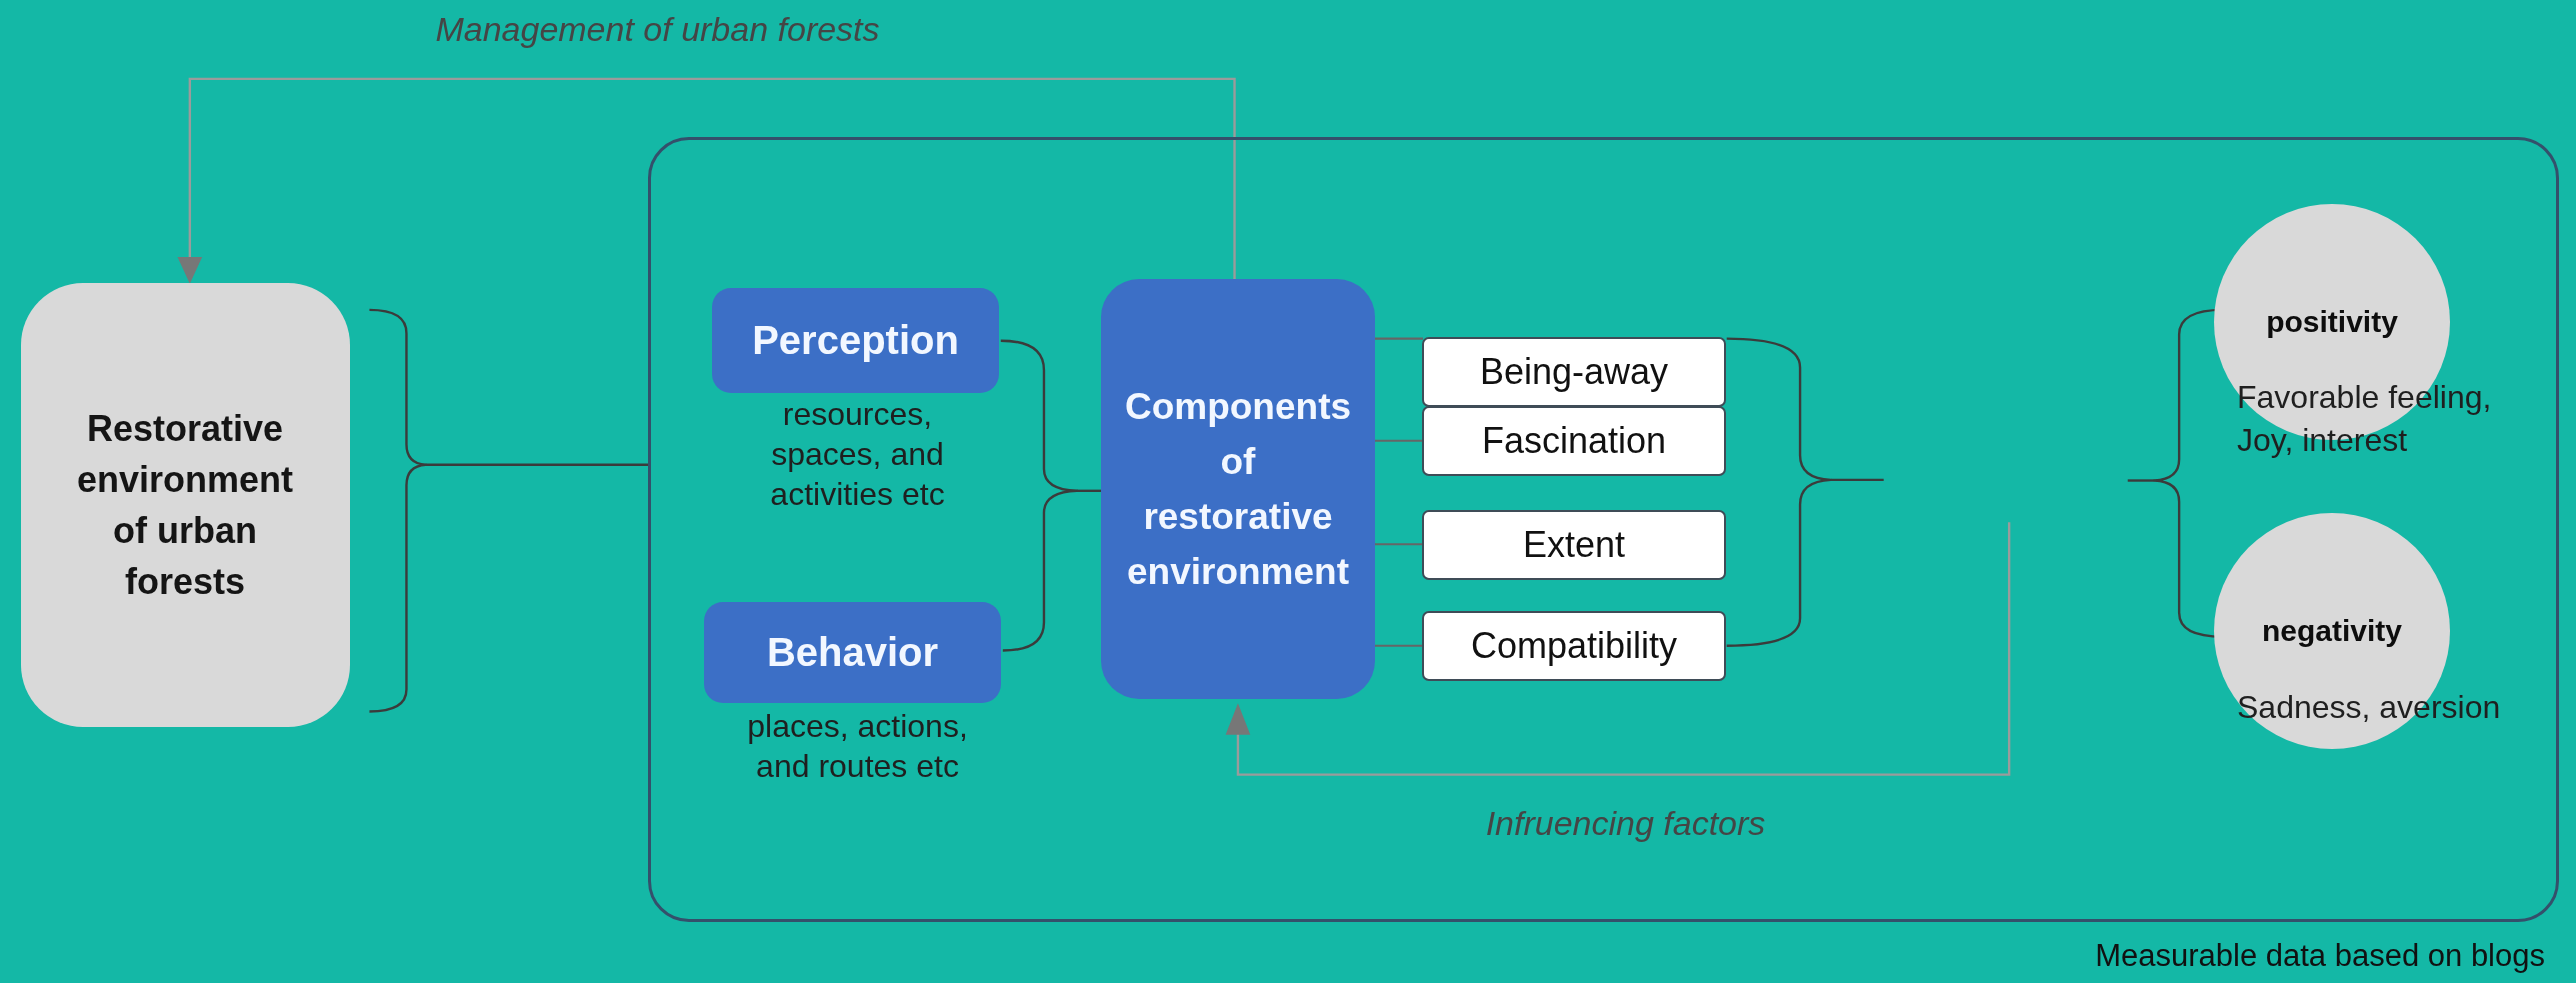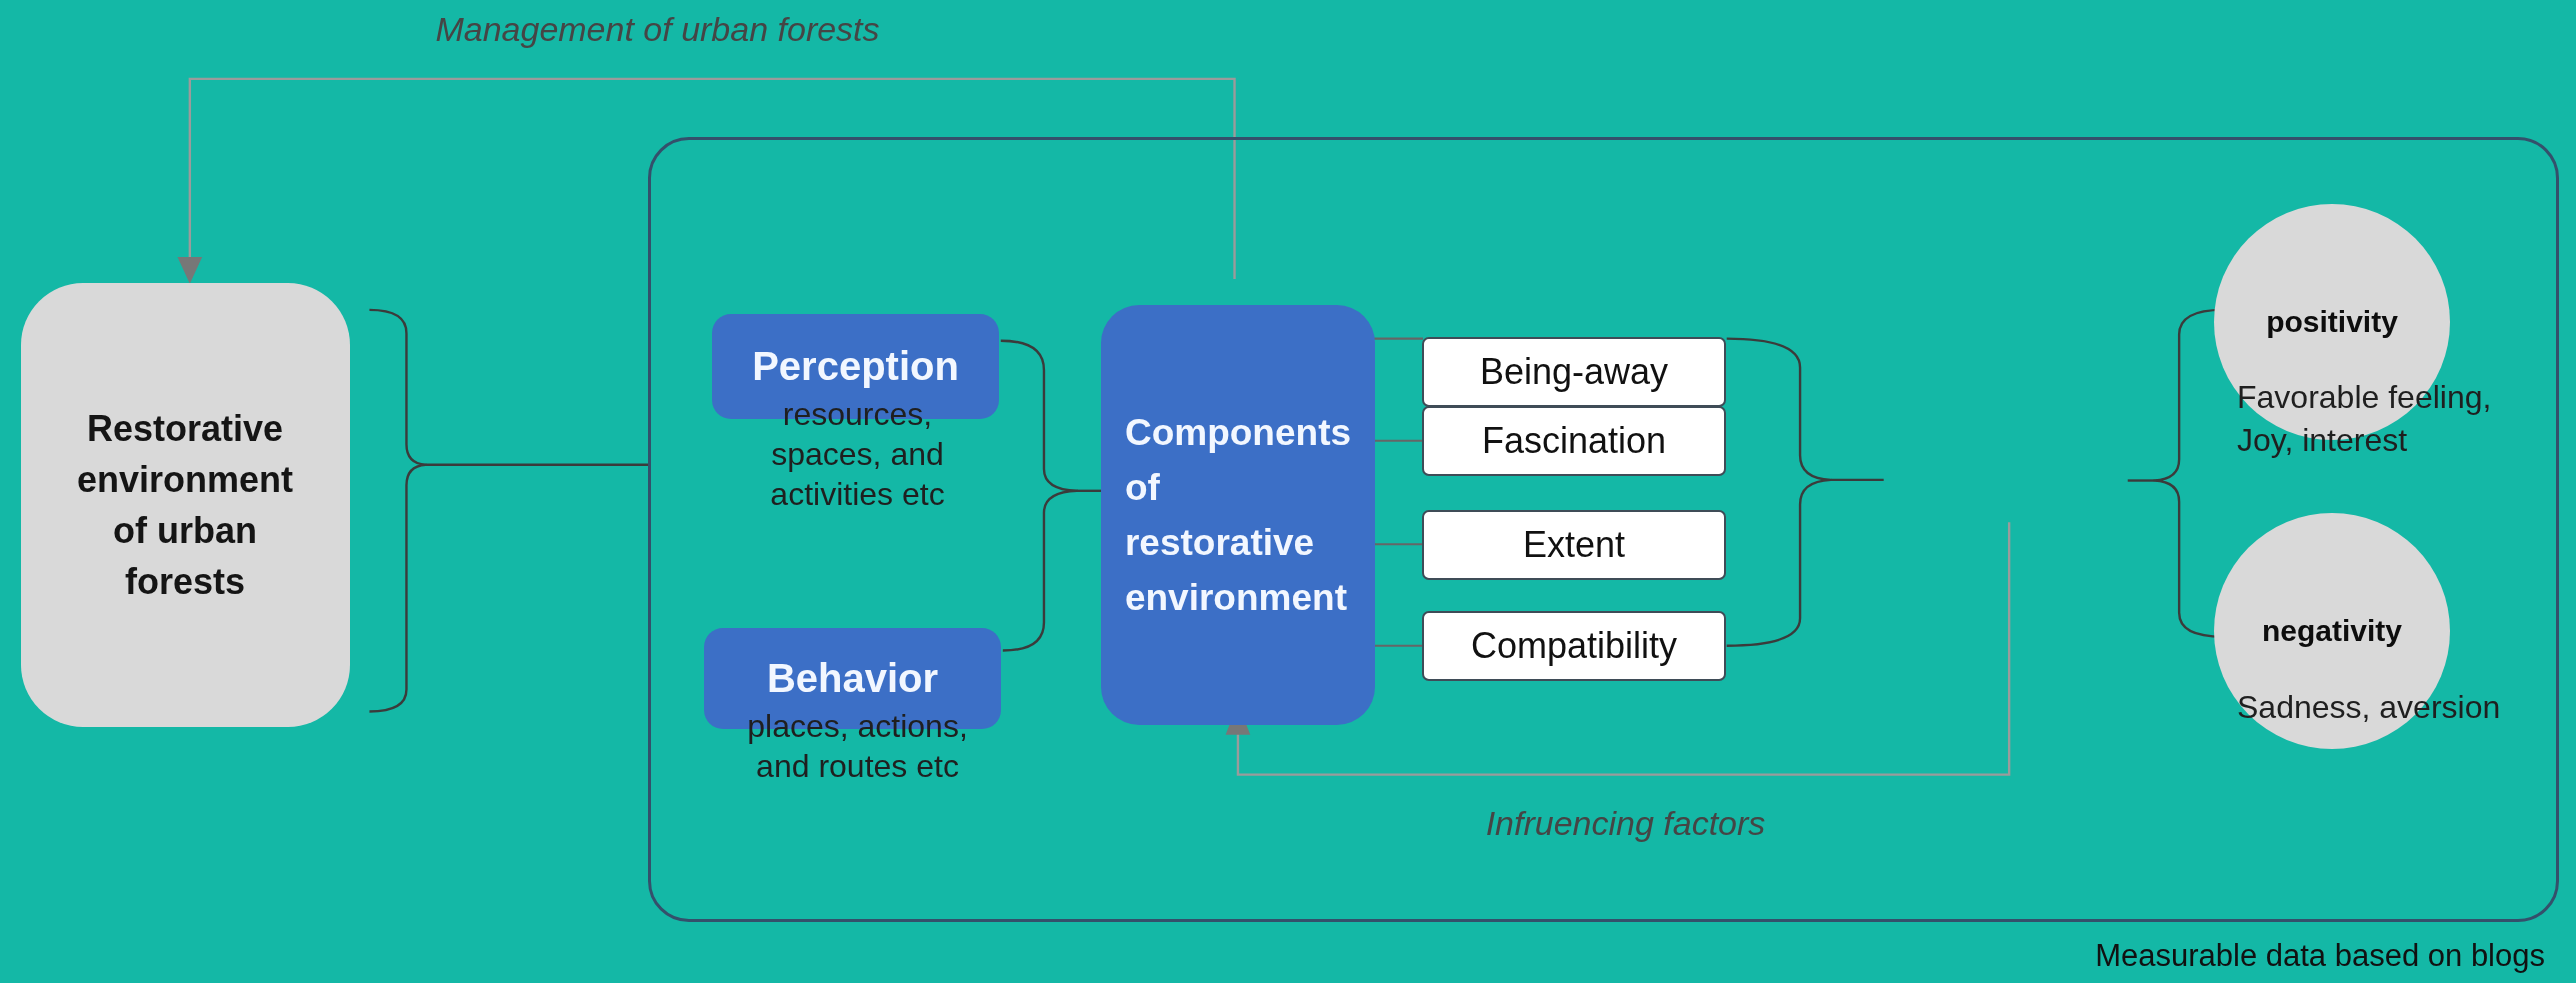--- a/index.html
+++ b/index.html
@@ -13,21 +13,21 @@
   .abs{position:absolute;}
   .preline{white-space:pre-line;}
   .gray-box{position:absolute;left:20.6px;top:283px;width:329px;height:444px;background:var(--box_gray);
             border-radius:62px;display:flex;align-items:center;justify-content:center;text-align:center;
             font-size:36px;line-height:51px;font-weight:600;color:#151515;}
   .analysis-box{position:absolute;left:648px;top:137px;width:1911px;height:785px;box-sizing:border-box;
             border:3.4px solid var(--border_navy);border-radius:41px;background:transparent;}
   .analysis-title{position:absolute;left:1355px;top:63px;width:549px;text-align:center;
             font-size:40px;font-weight:700;color:#0d0d0d;}
   .blue-box{position:absolute;background:var(--primary_blue);color:#f2f7ff;display:flex;align-items:center;
-            justify-content:center;font-weight:600;border-radius:19px;margin-top:26px;}
+            justify-content:center;text-align:center;font-weight:600;border-radius:19px;}
   .factor-box{position:absolute;left:1422px;width:304px;height:70px;background:#fff;box-sizing:border-box;
             border:2.7px solid var(--factor_border);border-radius:6.9px;display:flex;align-items:center;
             justify-content:center;font-size:36px;color:#111;}
   .caption{position:absolute;font-size:32px;line-height:40px;color:#1f1f1f;text-align:center;}
   .italic-note{position:absolute;font-style:italic;color:#454545;font-size:34px;text-align:center;}
   .circle{position:absolute;width:236px;height:236px;border-radius:50%;background:var(--box_gray);
             display:flex;align-items:center;justify-content:center;font-size:30px;font-weight:700;color:#0d0d0d;}
   .circle-caption{position:absolute;font-size:32px;line-height:43px;color:#1f1f1f;text-align:left;}
   .footnote{position:absolute;left:2058px;top:938px;width:487px;text-align:right;font-size:31px;color:#111;}
 </style>

